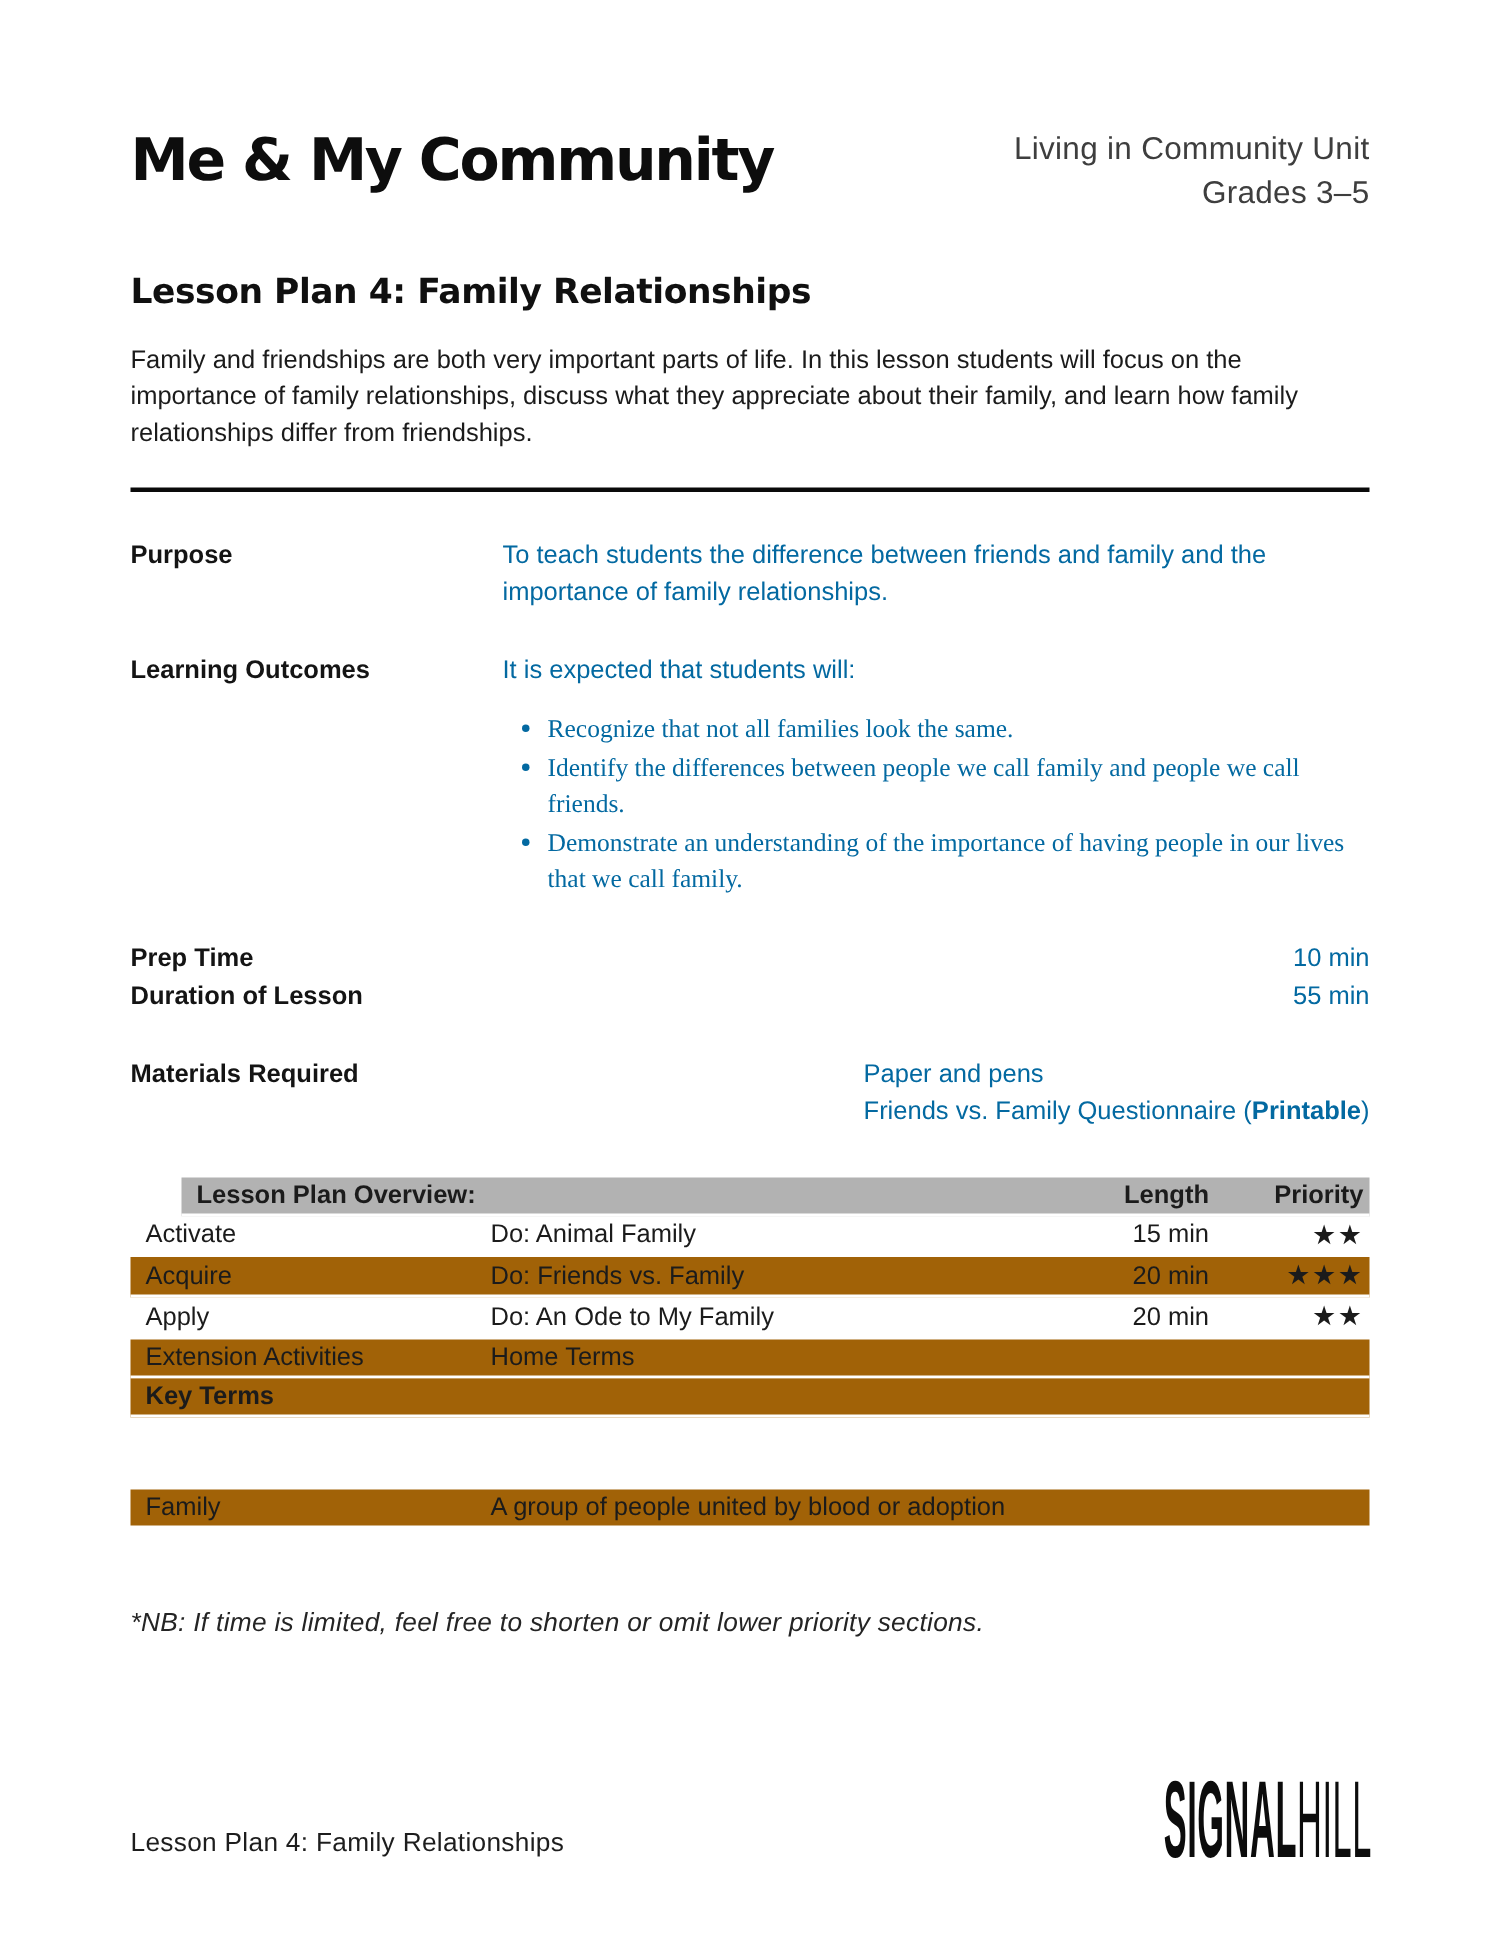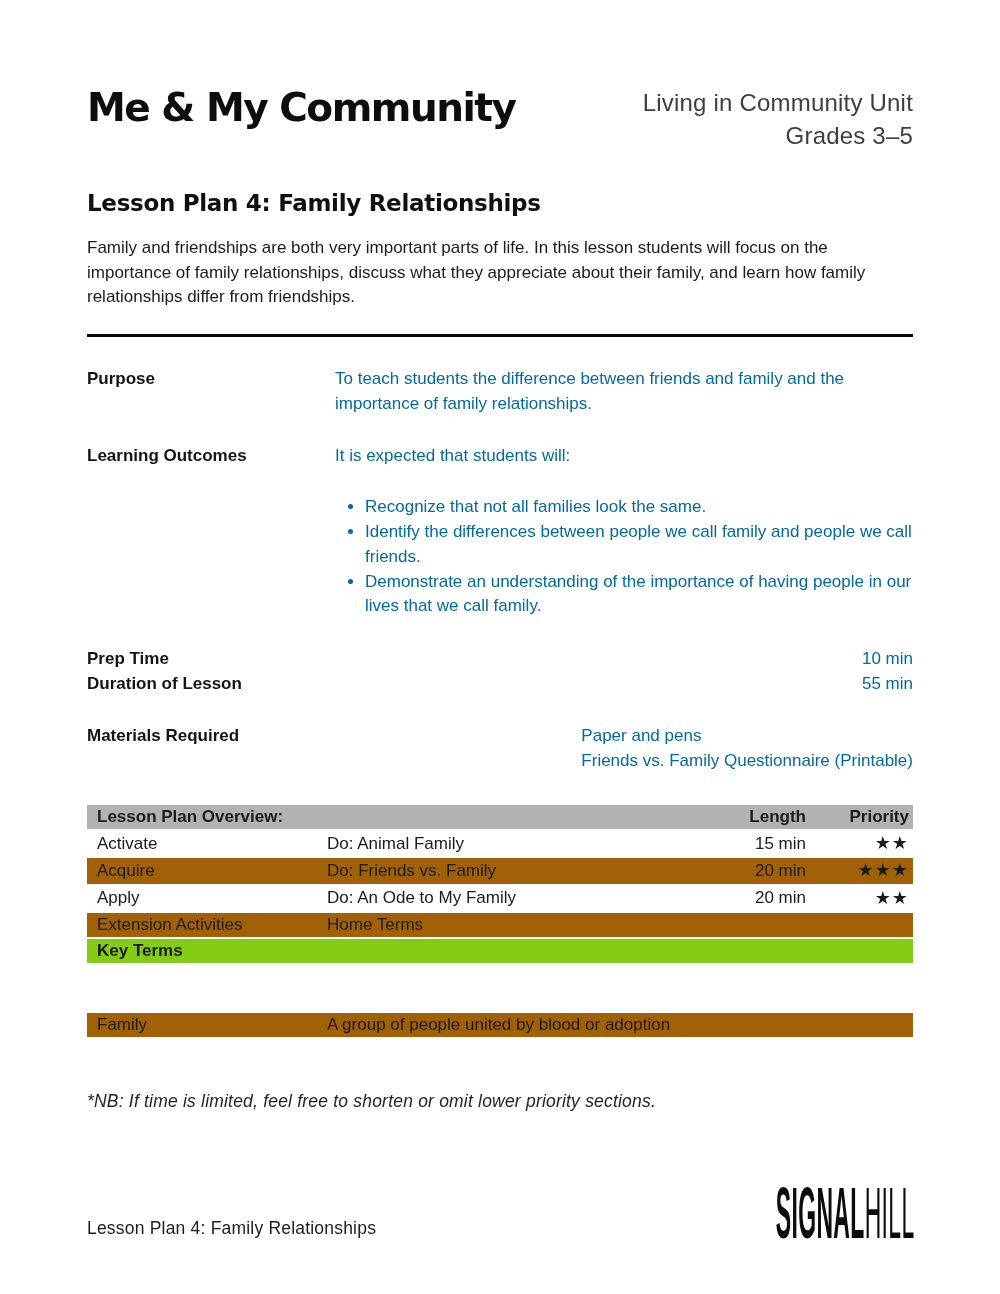--- a/index.html
+++ b/index.html
@@ -3,48 +3,48 @@
 <meta charset="utf-8">
 <style>
   * { margin: 0; padding: 0; box-sizing: border-box; }
   html, body { background: #ffffff; }
   body { width: 1000px; font-family: "Liberation Sans", sans-serif; color: #1b1b1b; }
   .page { position: relative; width: 1000px; height: 1294px; background: #fff; padding: 86px 87px 0 87px; overflow: hidden; }
 
   
   .header { display: flex; justify-content: space-between; align-items: flex-start; }
   .doc-title { font-family: "DejaVu Sans", sans-serif; font-size: 39px; font-weight: bold; letter-spacing: -1.5px; color: #0d0d0d; line-height: 1.15; }
-  .unit-block { text-align: right; color: #3e3e3e; font-size: 24px; line-height: 1.38; font-weight: 400; letter-spacing: 0.2px; }
+  .unit-block { text-align: right; color: #3e3e3e; font-size: 21px; line-height: 1.38; font-weight: 400; letter-spacing: 0.2px; }
 
   
   .lesson-heading { font-family: "DejaVu Sans", sans-serif; font-size: 23px; font-weight: bold; letter-spacing: -0.3px; color: #101010; margin-top: 38px; }
 
   
   .intro { margin-top: 20px; font-size: 17px; line-height: 1.44; color: #1b1b1b; max-width: 830px; }
 
   .rule { height: 3px; background: #0a0a0a; margin-top: 24px; }
 
   
   .details { margin-top: 30px; font-size: 17px; }
   .detail-row { display: flex; justify-content: space-between; }
   .detail-label { width: 218px; flex-shrink: 0; font-weight: bold; color: #141414; line-height: 1.47; }
   .detail-value { max-width: 578px; line-height: 1.47; color: #0369a1; }
   .mb-lg { margin-bottom: 27px; }
-  .outcomes-list { margin-top: 26px; padding-left: 30px; }
+  .outcomes-list { margin-top: 14px; padding-left: 30px; font-family: Liberation Serif, serif; }
   .outcomes-list li { margin-bottom: 1px; line-height: 1.44; }
-  .bold { font-weight: normal; }
+  .bold { font-weight: bold; }
 
   
   .overview { margin-top: 31px; font-size: 17px; }
   .ov-row { display: grid; grid-template-columns: 230px 1fr 100px 103px; align-items: center; min-height: 24px; border-bottom: 2px solid #ffffff; padding: 1px 0; }
   .ov-row:last-child { border-bottom: none; margin-top: 48px; }
-  .ov-head { background: #b2b2b2; font-weight: bold; }
+  .ov-head { background: #b2b2b2; font-weight: bold; margin-left: 34px; }
   .ov-white { background: #ffffff; }
   .ov-alt { background: #a16207; }
-  .ov-keyterms { background: #84cc16; font-weight: bold; }
+  .ov-keyterms { background: #a16207; font-weight: bold; }
   .cell { padding-left: 10px; line-height: 1.3; }
   .cell-span2 { grid-column: 1 / 3; }
   .cell-span4 { grid-column: 1 / 5; }
   .cell-span3 { grid-column: 2 / 5; }
   .cell-right { text-align: right; padding-right: 4px; padding-left: 0; }
   .stars { letter-spacing: 1px; font-size: 18px; }
 
   
   .note { margin-top: 54px; font-style: italic; font-size: 17.5px; color: #242424; letter-spacing: 0.2px; }
 

